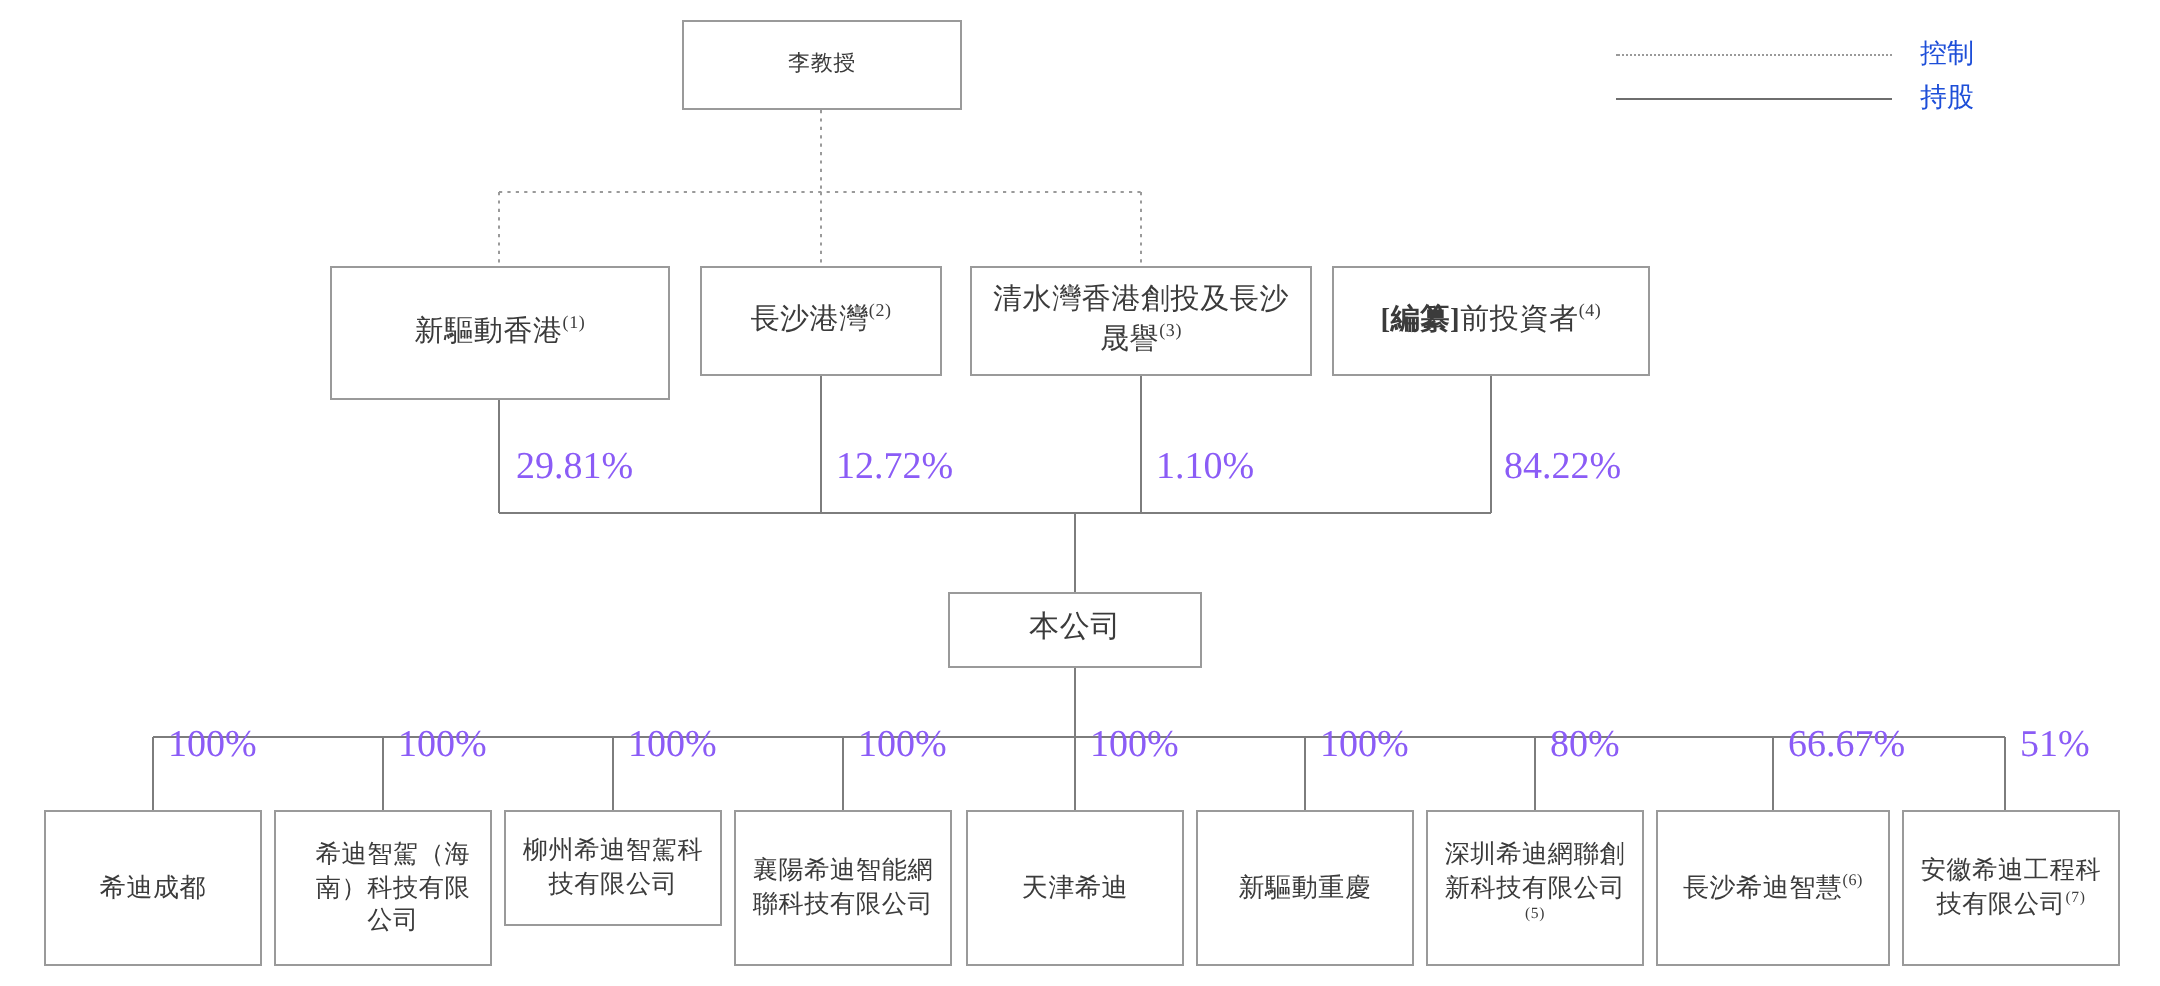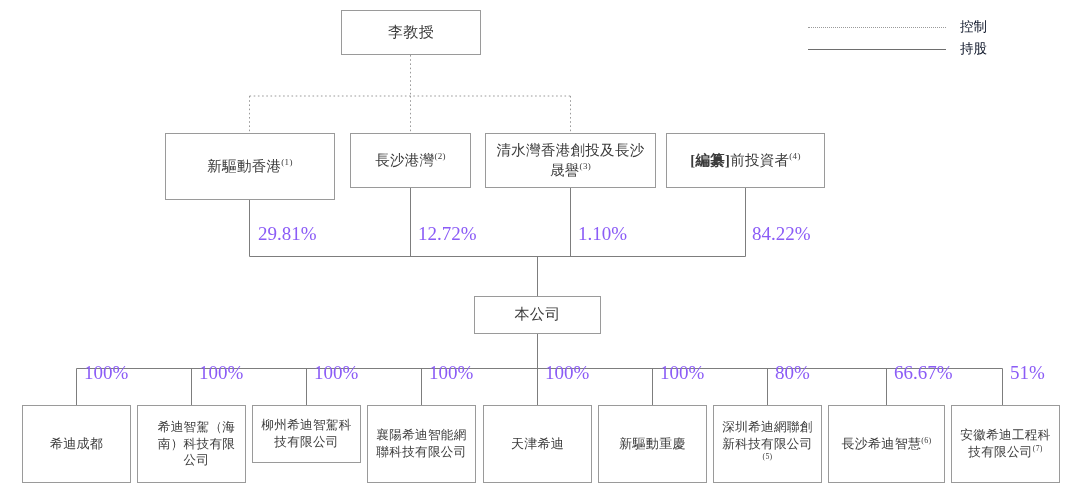--- a/index.html
+++ b/index.html
@@ -35,21 +35,21 @@
     line-height: 1.32;
     color: #3b3b3b;
     letter-spacing: 0.3px;
     z-index: 2;
   }
   .node .label {
     display: block;
     padding: 0 5px;
     width: 100%;
   }
-  .n-top { font-size: 15px; }
+  .n-top { font-size: 11px; }
   .n-mid { font-size: 14.5px; }
   .n-company { font-size: 15px; }
   .n-sub { font-size: 13px; }
   .n-sub.small { font-size: 12.6px; }
   sup {
     font-size: 0.62em;
     vertical-align: super;
     line-height: 0;
   }
   b.bracket { font-weight: bold; }
@@ -58,21 +58,21 @@
     font-size: 19px;
     color: #8b5cf6;
     white-space: nowrap;
     z-index: 3;
     background: transparent;
   }
   .legend {
     position: absolute;
     z-index: 3;
     font-size: 13.5px;
-    color: #0f172a;
+    color: #1d4ed8;
   }
   .legend-row {
     display: flex;
     align-items: center;
     height: 22px;
   }
   .legend-line {
     width: 138px;
     height: 0;
     margin-right: 14px;

